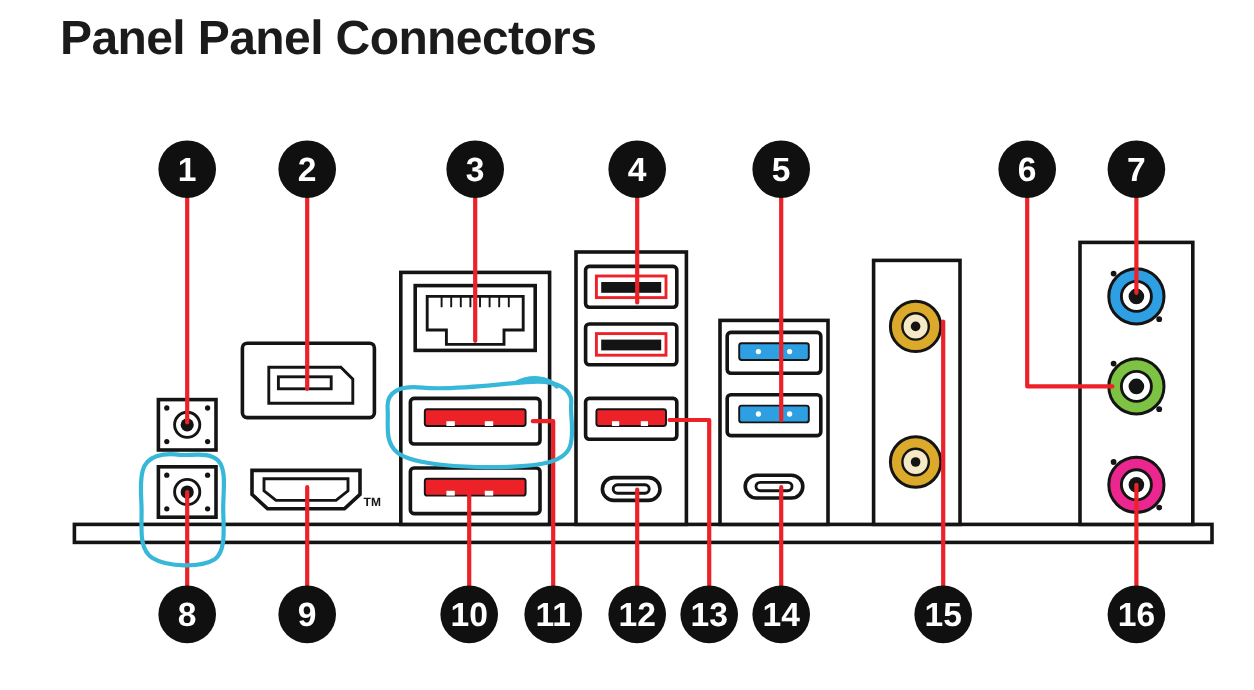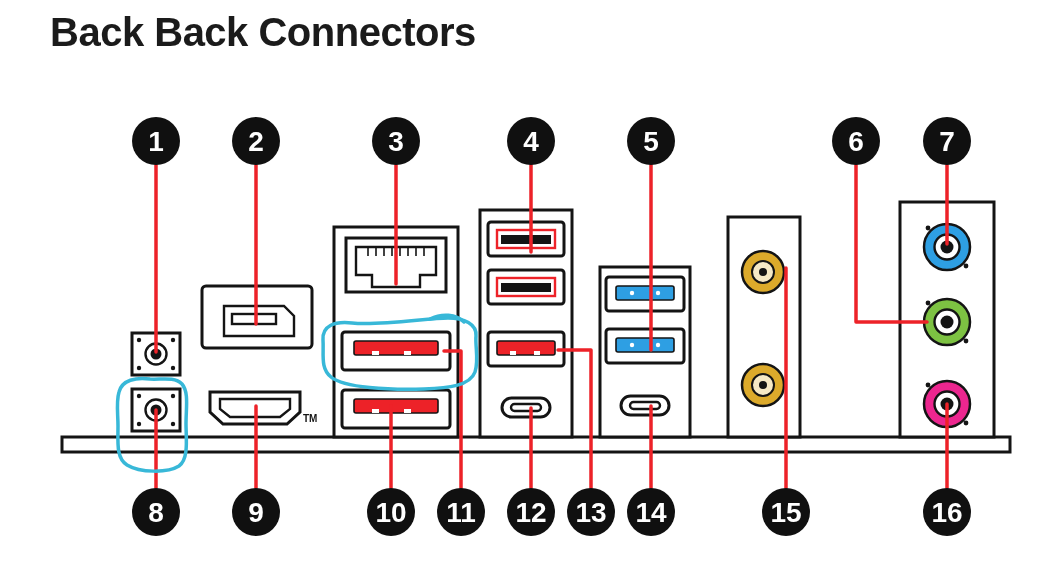--- a/index.html
+++ b/index.html
@@ -31,21 +31,21 @@
     font-family:"Liberation Sans", sans-serif;
     font-weight:bold; font-size:10px; fill:#141414;
   }
   .leader { fill:none; stroke-width:3.5; stroke-linecap:round; stroke-linejoin:round; }
   .scribble { fill:none; stroke-width:3.5; stroke-linecap:round; stroke-linejoin:round; }
 </style>
 </head>
 <body>
 
 <div class="stage">
-  <h1 class="page-title">Back Back Connectors</h1>
+  <h1 class="page-title">Panel Panel Connectors</h1>
 
   <svg class="diagram" width="1045" height="575" viewBox="0 0 1045 575">
 
     <rect class="ol" x="62" y="437" width="948" height="15"></rect>
 
     <g>
       <rect class="ol" x="132" y="333" width="48" height="42"></rect>
       <circle class="dot" cx="139" cy="340" r="2.2"></circle>
       <circle class="dot" cx="173" cy="340" r="2.2"></circle>
       <circle class="dot" cx="139" cy="368" r="2.2"></circle>

